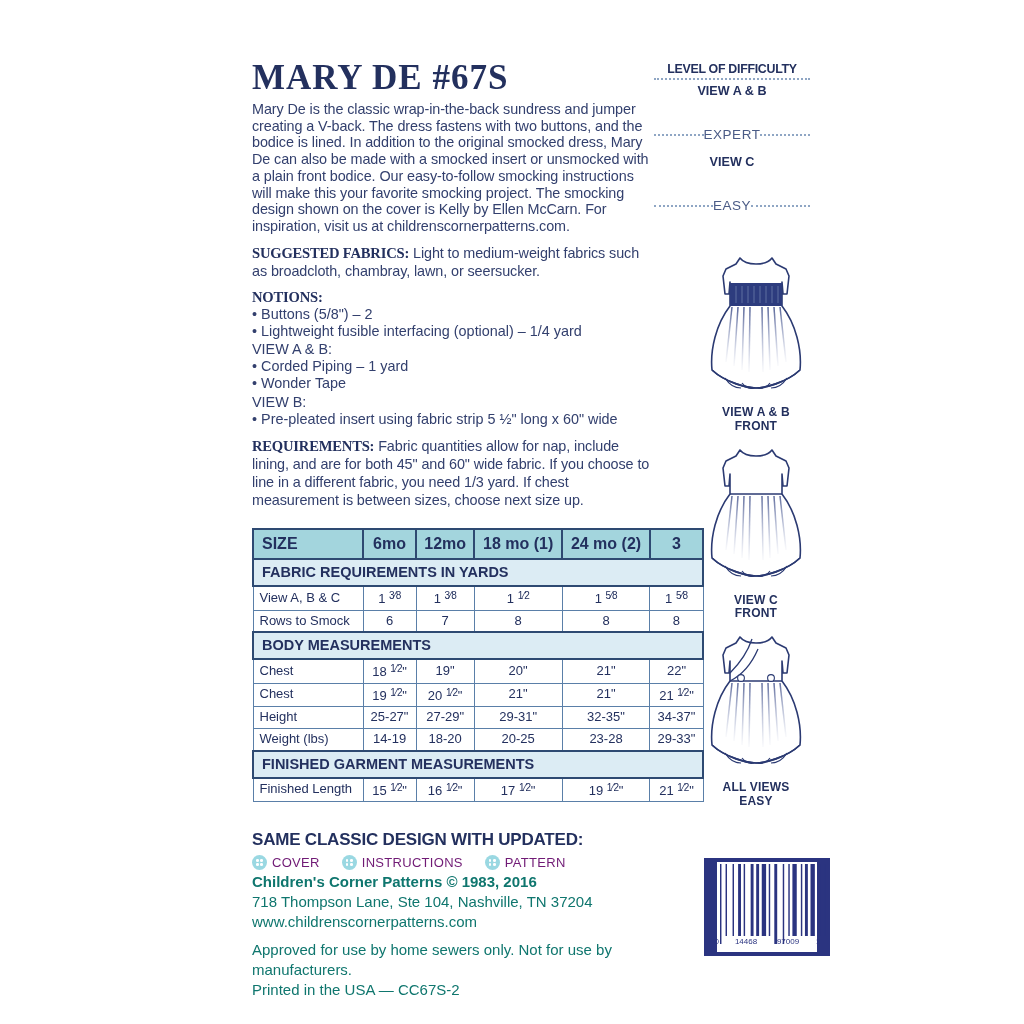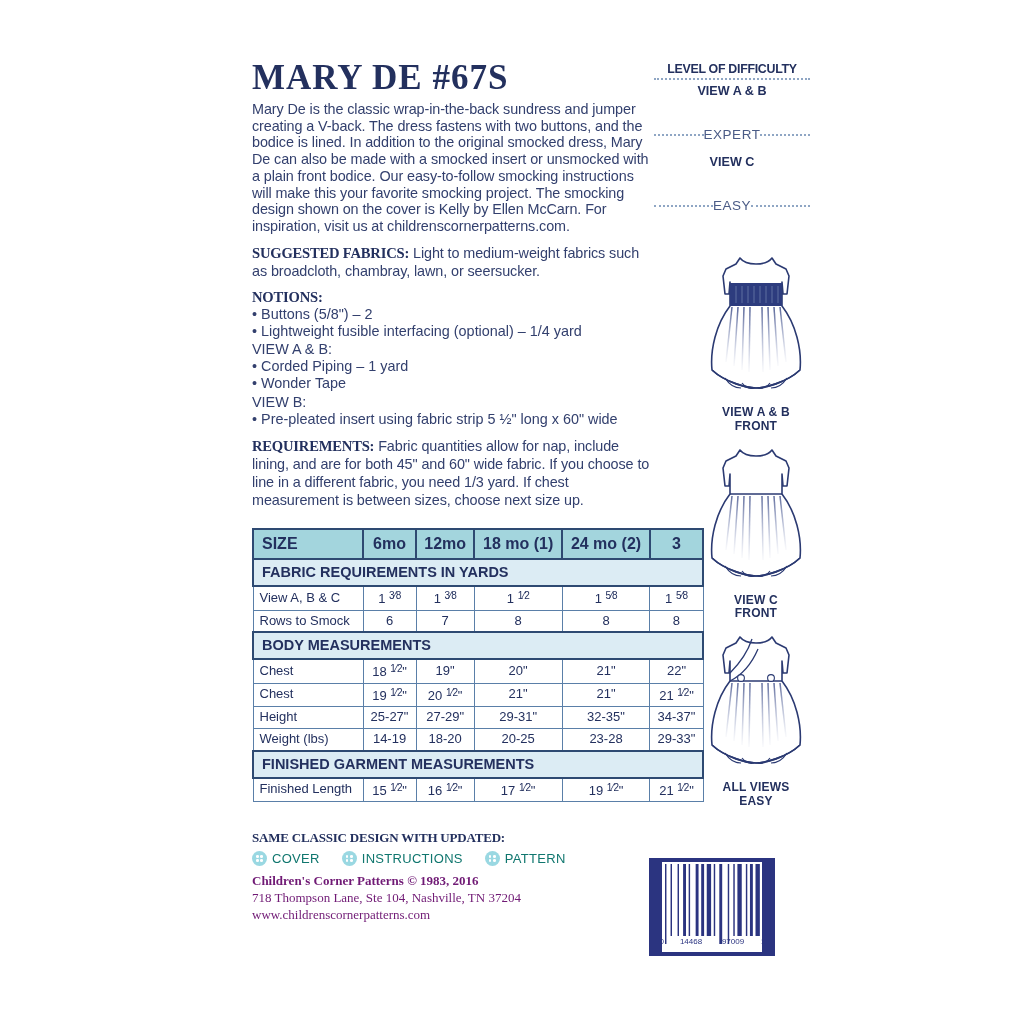--- a/index.html
+++ b/index.html
@@ -70,39 +70,39 @@
   .rating{font-size:13.5px;color:#4a5b86;letter-spacing:0.5px;}
   .gap{height:13px;}
 
   
   .dress-col{position:absolute;left:690px;top:250px;width:132px;}
   .dress-item{text-align:center;margin-bottom:8px;}
   .dress-cap{font-size:12px;font-weight:700;color:#23305e;line-height:1.15;letter-spacing:0.2px;}
 
   
   .updated{position:absolute;left:252px;top:830px;width:430px;}
-  .updated .t{font-family:Liberation Serif, serif;font-weight:700;font-size:13px;color:#23305e;letter-spacing:-0.2px;}
+  .updated .t{font-family:Liberation Sans, sans-serif;font-weight:700;font-size:17px;color:#23305e;letter-spacing:-0.2px;}
   .btn-row{display:flex;align-items:center;gap:8px;margin-top:5px;}
   .btn-item{display:flex;align-items:center;gap:5px;margin-right:14px;}
   .btnicon{width:15px;height:15px;border-radius:50%;background:#9ad8e2;position:relative;}
   .btnicon i{position:absolute;width:2.6px;height:2.6px;border-radius:50%;background:#ffffff;}
   .btnicon i:nth-child(1){left:4px;top:4px;}
   .btnicon i:nth-child(2){left:8.4px;top:4px;}
   .btnicon i:nth-child(3){left:4px;top:8.4px;}
   .btnicon i:nth-child(4){left:8.4px;top:8.4px;}
-  .btn-lbl{font-size:13px;color:#0f766e;letter-spacing:0.3px;}
+  .btn-lbl{font-size:13px;color:#701a75;letter-spacing:0.3px;}
 
   
   .foot{position:absolute;left:252px;top:872px;width:430px;}
-  .foot .ln{font-size:13px;line-height:1.32;color:#701a75;font-family:Liberation Serif, serif;}
+  .foot .ln{font-size:15px;line-height:1.32;color:#0f766e;}
   .foot .b{font-weight:700;}
   .foot .blk2{margin-top:9px;}
 
   
-  .barcode{position:absolute;left:649px;top:858px;width:126px;height:98px;}
+  .barcode{position:absolute;left:704px;top:858px;width:126px;height:98px;}
 </style>
 </head>
 <body>
 
 <div class="page">
 
   <div class="left">
     <div class="title">MARY DE #67S</div>
     <p class="body-text">Mary De is the classic wrap-in-the-back sundress and jumper creating a V-back. The dress fastens with two buttons, and the bodice is lined. In addition to the original smocked dress, Mary De can also be made with a smocked insert or unsmocked with a plain front bodice. Our easy-to-follow smocking instructions will make this your favorite smocking project. The smocking design shown on the cover is Kelly by Ellen McCarn. For inspiration, visit us at childrenscornerpatterns.com.</p>
 
@@ -407,20 +407,24 @@
           </span>
         <span class="btn-lbl">PATTERN</span>
       </div>
     </div>
   </div>
 
   <div class="foot">
     <div class="ln b">Children's Corner Patterns © 1983, 2016</div>
     <div class="ln">718 Thompson Lane, Ste 104, Nashville, TN 37204</div>
     <div class="ln">www.childrenscornerpatterns.com</div>
+    <div class="blk2">
+      <div class="ln">Approved for use by home sewers only. Not for use by manufacturers.</div>
+      <div class="ln">Printed in the USA — CC67S-2</div>
+    </div>
   </div>
 
   <div class="barcode">
     <svg width="126" height="98" viewBox="0 0 126 98">
       <rect x="0" y="0" width="126" height="98" fill="#2b3480"></rect>
       <rect x="13" y="4" width="100" height="90" fill="#ffffff"></rect>
       <g id="bars" fill="#2b3480">
           <rect x="16" y="6" width="1.45" height="80"></rect>
           <rect x="21.55" y="6" width="1.45" height="72"></rect>
           <rect x="28.55" y="6" width="1.45" height="72"></rect>

